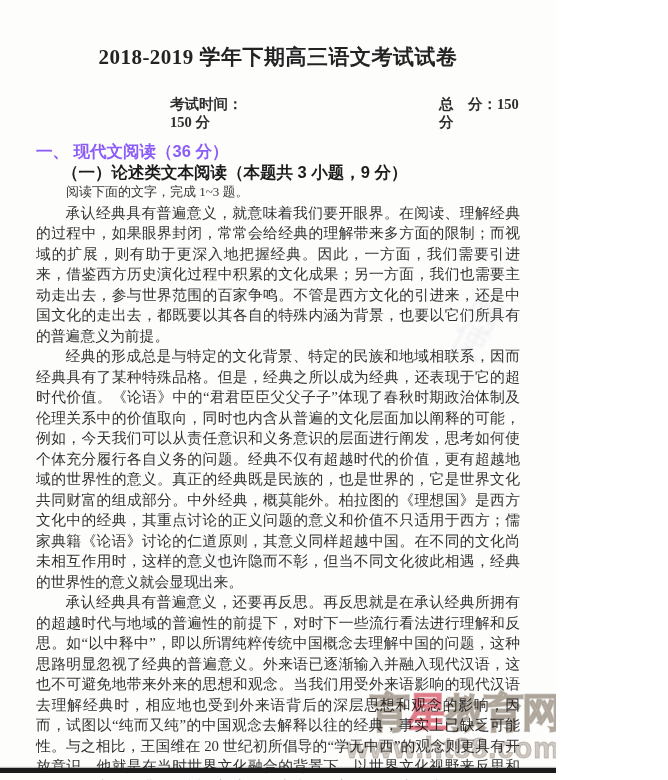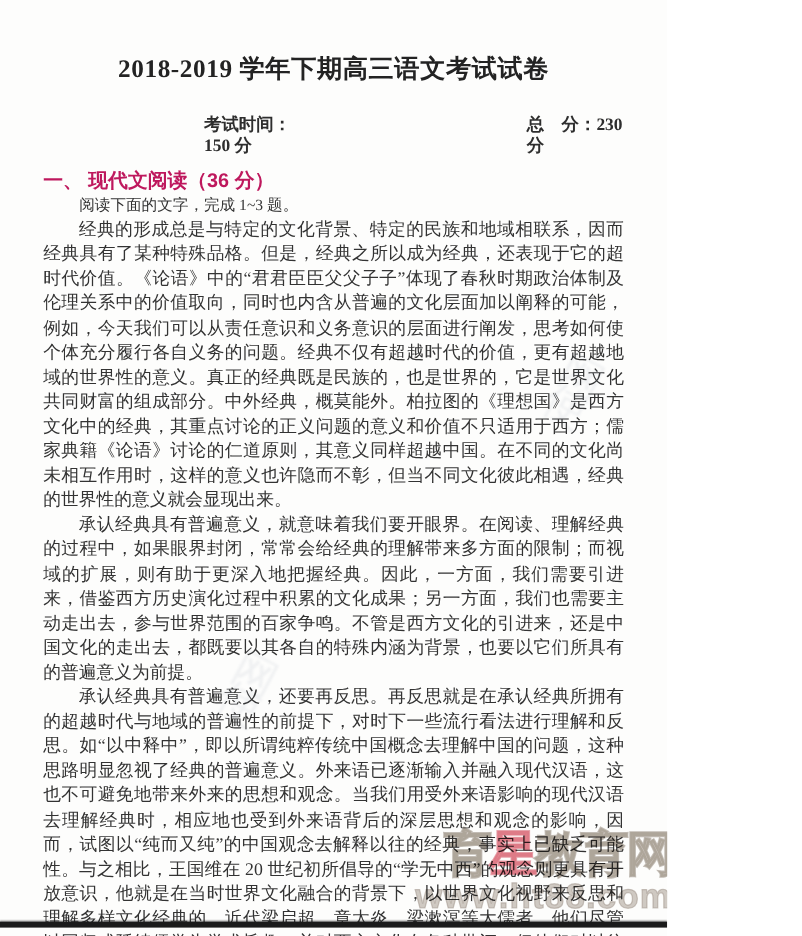--- a/index.html
+++ b/index.html
@@ -35,21 +35,21 @@
     gap: 40px;
   }
   .meta-gap { width: 116px; }
 
   .h1 {
     margin-top: 10px;
     font-family: "Liberation Sans", sans-serif;
     font-weight: 700;
     font-size: 16.5px;
     line-height: 20px;
-    color: #be185d;
+    color: #8b5cf6;
   }
   .h2 {
     margin: 1px 0 0 26px;
     font-family: "Liberation Sans", sans-serif;
     font-weight: 700;
     font-size: 16.5px;
     line-height: 20px;
     color: #1c1c1c;
   }
 
@@ -159,31 +159,32 @@
   <span class="diag-wm one">网使</span>
   <span class="diag-wm two">网使</span>
 
   <div class="content">
 
     <div class="title">2018-2019 学年下期高三语文考试试卷</div>
 
     <div class="meta">
       <span>考试时间：150 分</span>
       <span class="meta-gap"></span>
-      <span>总　分：230 分</span>
+      <span>总　分：150 分</span>
     </div>
 
     <div class="h1">一、 现代文阅读（36 分）</div>
 
+    <div class="h2">（一）论述类文本阅读（本题共 3 小题，9 分）</div>
 
     <div class="instruction">阅读下面的文字，完成 1~3 题。</div>
 
     <div class="passage">
+      <p>承认经典具有普遍意义，就意味着我们要开眼界。在阅读、理解经典的过程中，如果眼界封闭，常常会给经典的理解带来多方面的限制；而视域的扩展，则有助于更深入地把握经典。因此，一方面，我们需要引进来，借鉴西方历史演化过程中积累的文化成果；另一方面，我们也需要主动走出去，参与世界范围的百家争鸣。不管是西方文化的引进来，还是中国文化的走出去，都既要以其各自的特殊内涵为背景，也要以它们所具有的普遍意义为前提。</p>
       <p>经典的形成总是与特定的文化背景、特定的民族和地域相联系，因而经典具有了某种特殊品格。但是，经典之所以成为经典，还表现于它的超时代价值。《论语》中的“君君臣臣父父子子”体现了春秋时期政治体制及伦理关系中的价值取向，同时也内含从普遍的文化层面加以阐释的可能，例如，今天我们可以从责任意识和义务意识的层面进行阐发，思考如何使个体充分履行各自义务的问题。经典不仅有超越时代的价值，更有超越地域的世界性的意义。真正的经典既是民族的，也是世界的，它是世界文化共同财富的组成部分。中外经典，概莫能外。柏拉图的《理想国》是西方文化中的经典，其重点讨论的正义问题的意义和价值不只适用于西方；儒家典籍《论语》讨论的仁道原则，其意义同样超越中国。在不同的文化尚未相互作用时，这样的意义也许隐而不彰，但当不同文化彼此相遇，经典的世界性的意义就会显现出来。</p>
-      <p>承认经典具有普遍意义，就意味着我们要开眼界。在阅读、理解经典的过程中，如果眼界封闭，常常会给经典的理解带来多方面的限制；而视域的扩展，则有助于更深入地把握经典。因此，一方面，我们需要引进来，借鉴西方历史演化过程中积累的文化成果；另一方面，我们也需要主动走出去，参与世界范围的百家争鸣。不管是西方文化的引进来，还是中国文化的走出去，都既要以其各自的特殊内涵为背景，也要以它们所具有的普遍意义为前提。</p>
       <p>承认经典具有普遍意义，还要再反思。再反思就是在承认经典所拥有的超越时代与地域的普遍性的前提下，对时下一些流行看法进行理解和反思。如“以中释中”，即以所谓纯粹传统中国概念去理解中国的问题，这种思路明显忽视了经典的普遍意义。外来语已逐渐输入并融入现代汉语，这也不可避免地带来外来的思想和观念。当我们用受外来语影响的现代汉语去理解经典时，相应地也受到外来语背后的深层思想和观念的影响，因而，试图以“纯而又纯”的中国观念去解释以往的经典，事实上已缺乏可能性。与之相比，王国维在 20 世纪初所倡导的“学无中西”的观念则更具有开放意识，他就是在当时世界文化融合的背景下，以世界文化视野来反思和理解多样文化经典的。近代梁启超、章太炎、梁漱溟等大儒者，他们尽管以回归或延续儒学为学术旨趣，并对西方文化有各种批评，但他们对以往经典的诠释在不同层面上都受到西方外来观念的影响，都体现了“学无中西”的理念，这也就是他们的学说被称为“新儒学”的重要原因。</p>
     </div>
 
 
     <div class="stem">1．下列关于原文内容的理解和分析，不正确的一项是（3 分）</div>
 
     <div class="option">
       
     </div>
 

